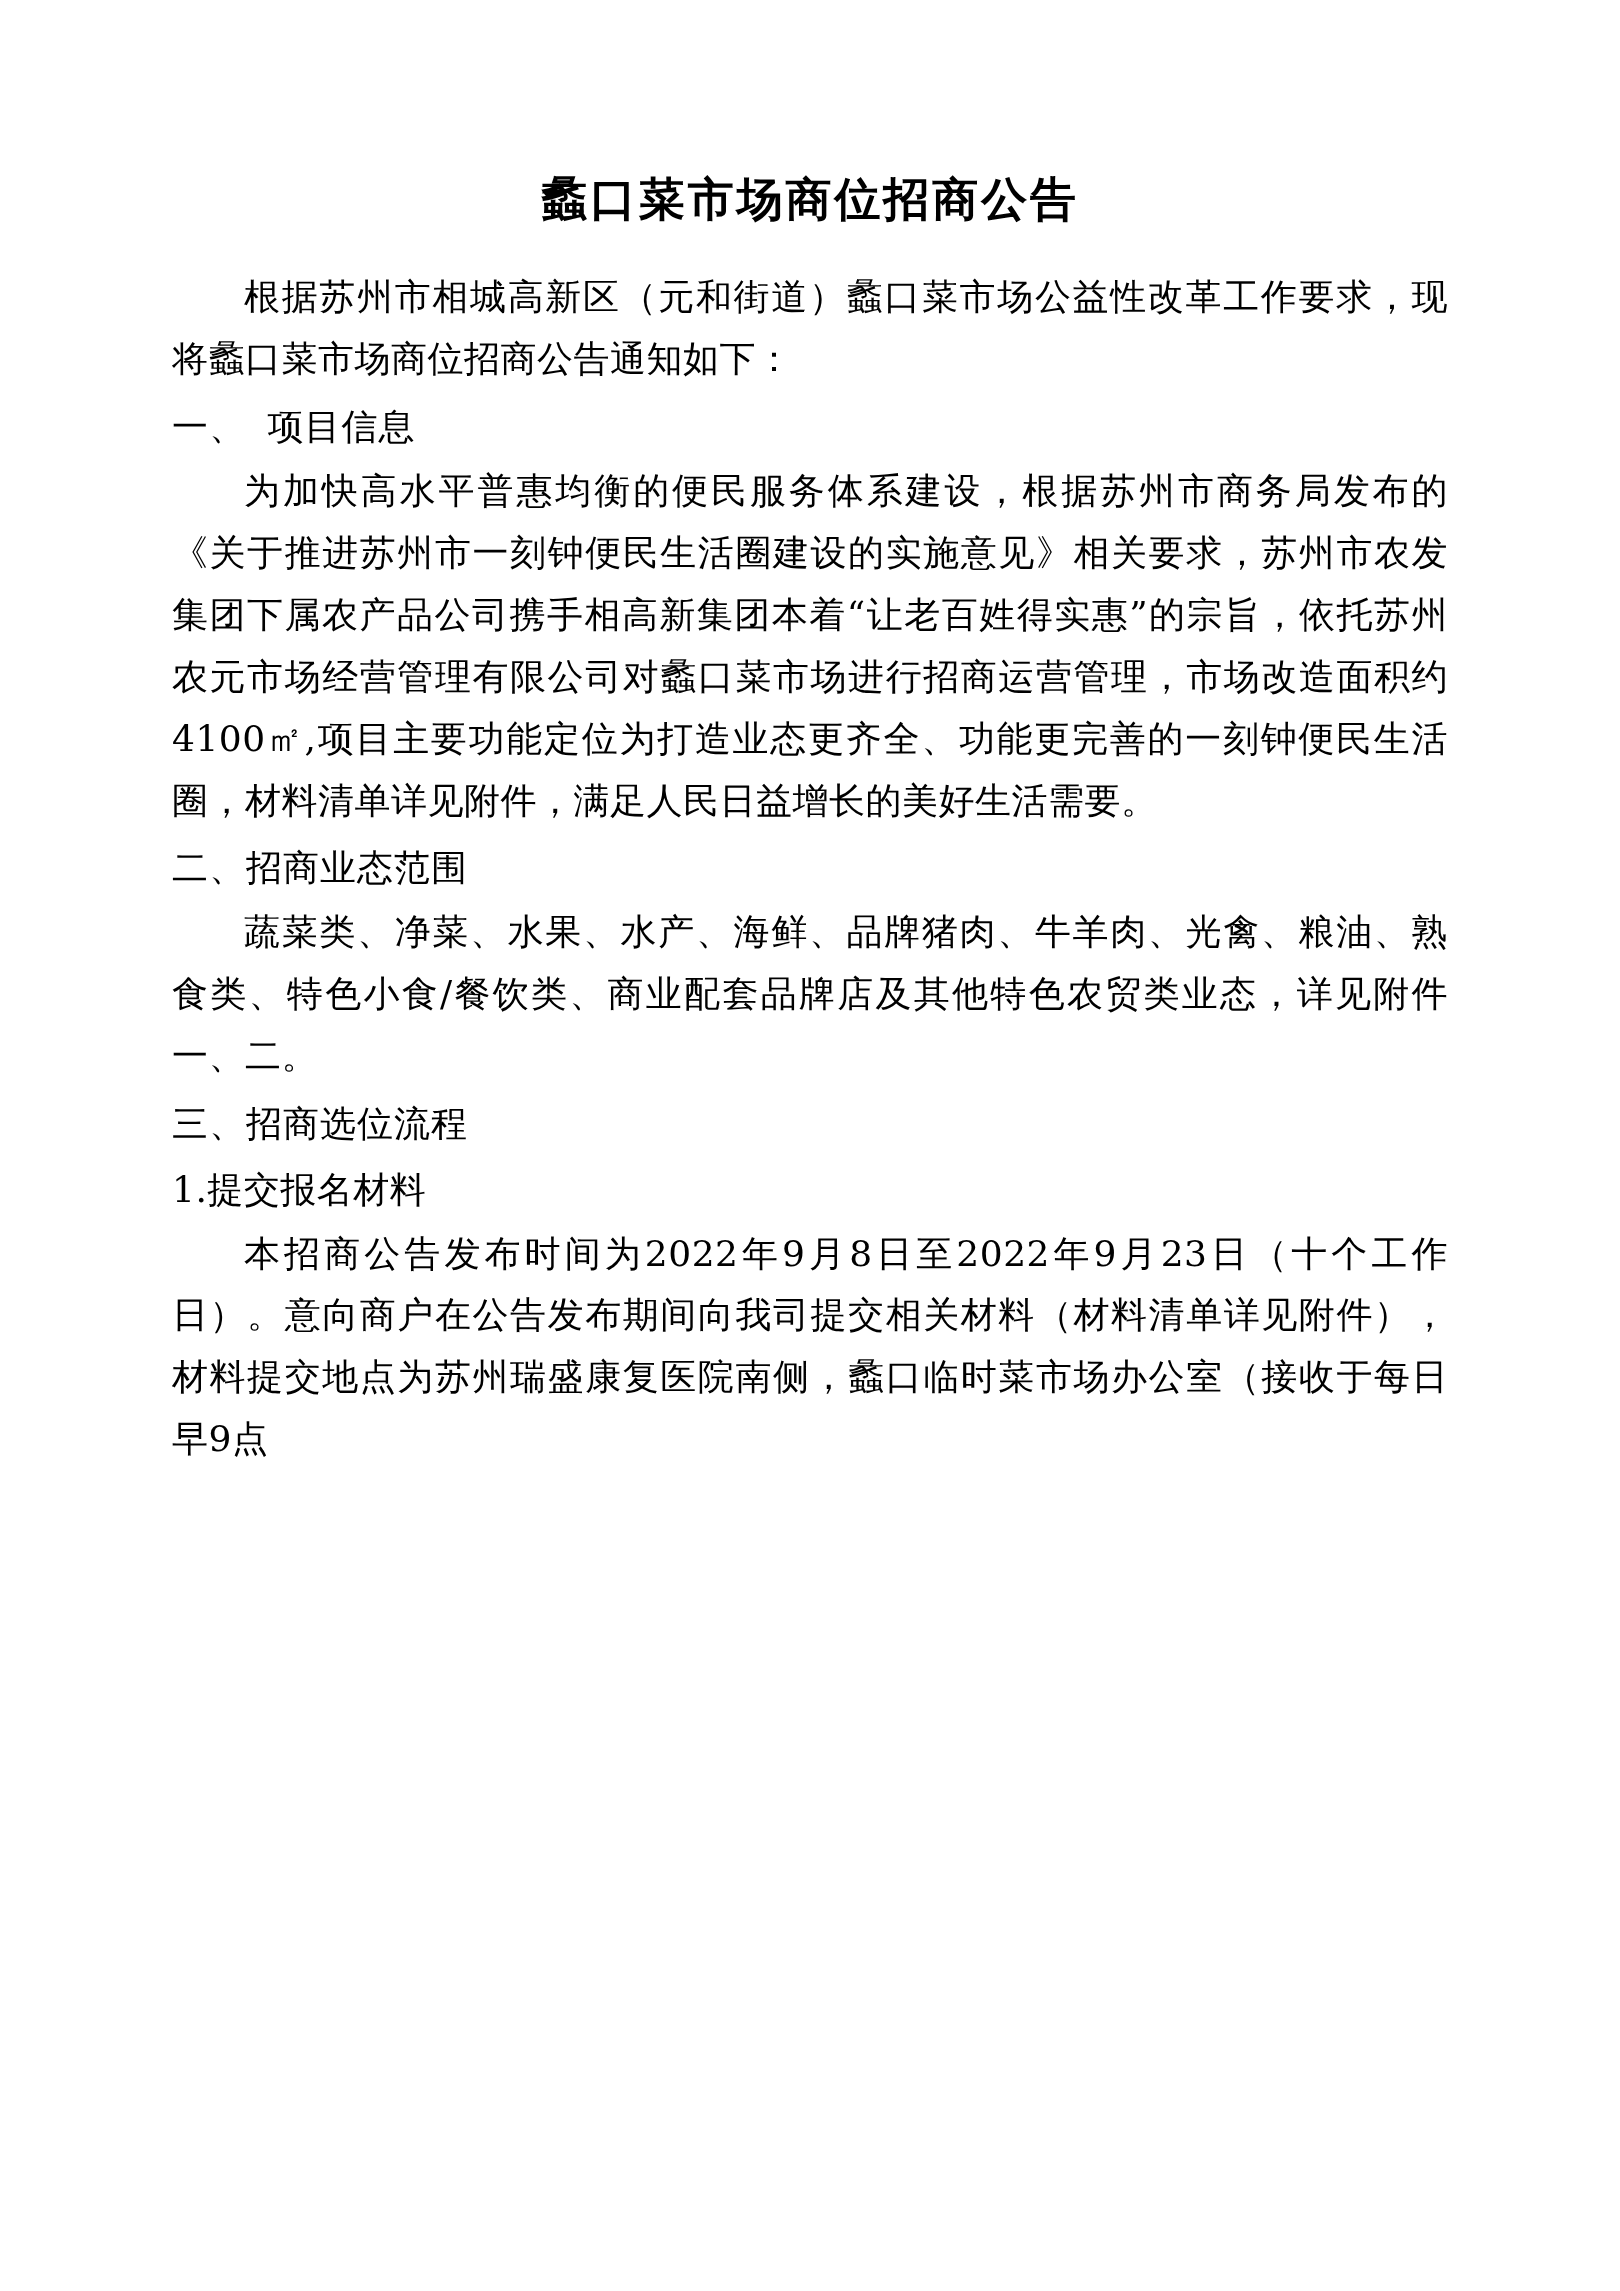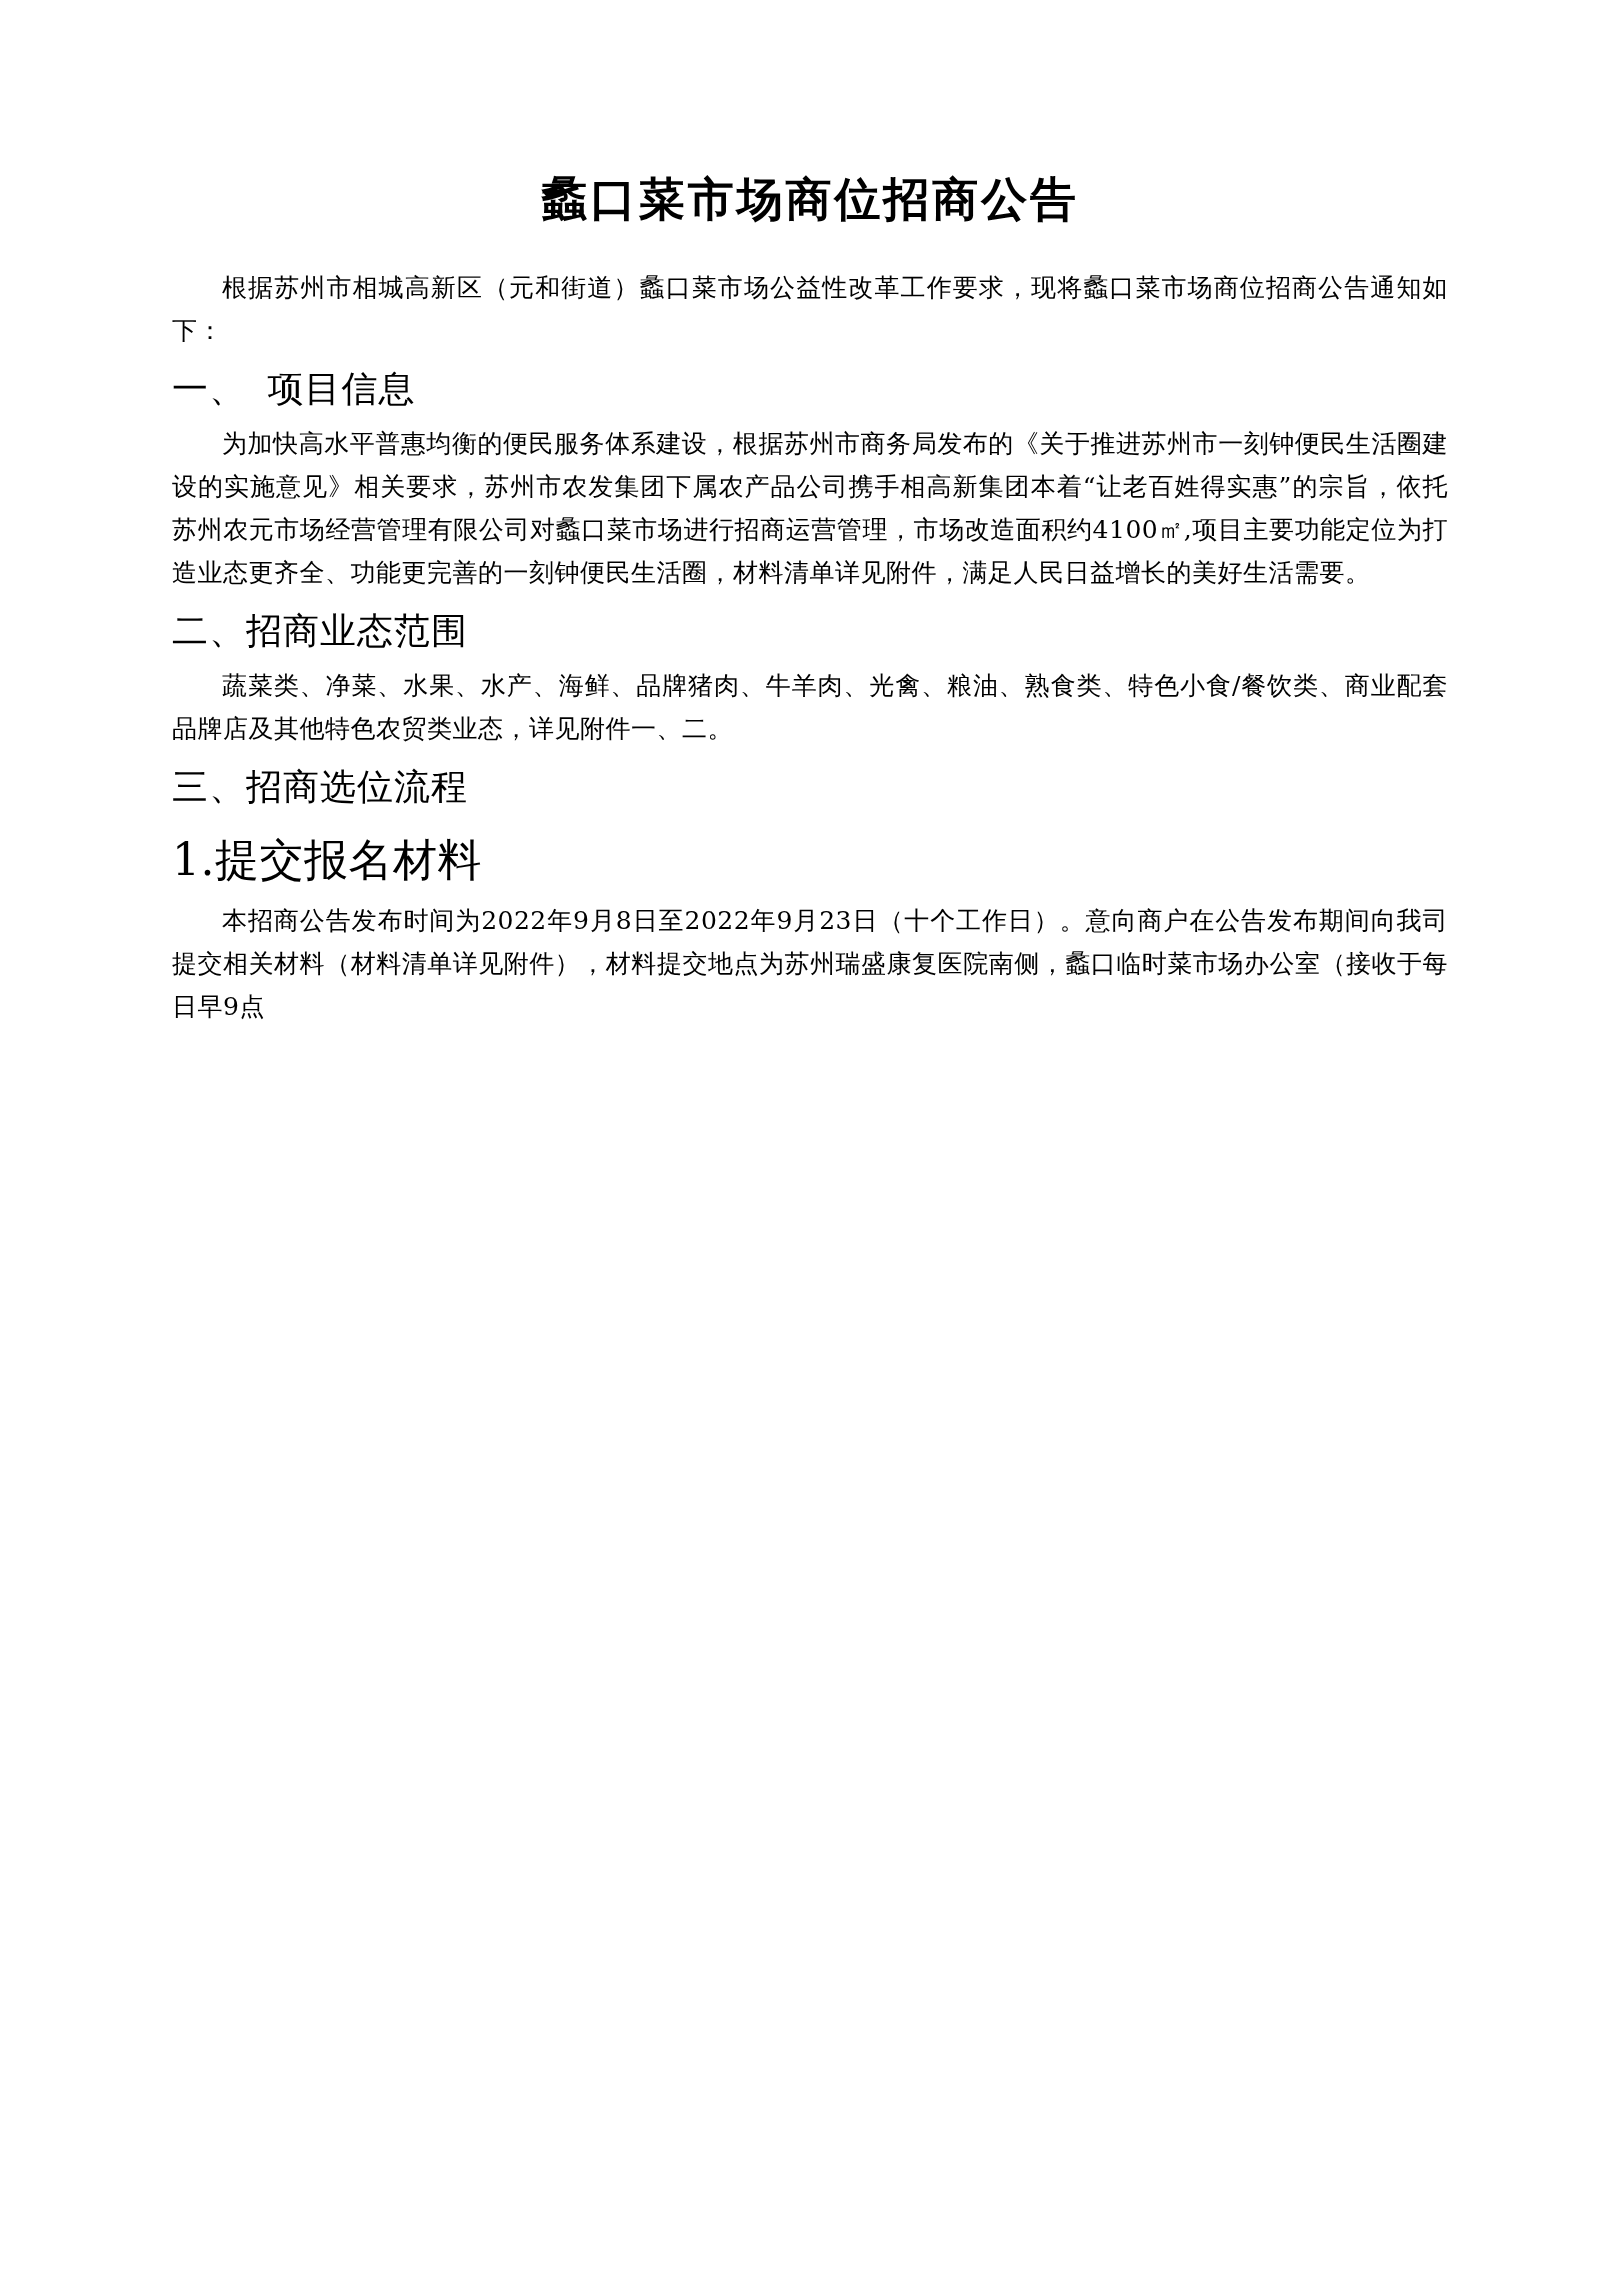--- a/index.html
+++ b/index.html
@@ -25,21 +25,21 @@
   .doc-title {
     text-align: center;
     font-size: 46px;
     font-weight: 700;
     letter-spacing: 2.9px;
     margin: 0 0 35px 0;
     line-height: 1.4;
     font-family: "DejaVu Serif", "Liberation Serif", serif;
   }
   .para {
-    font-size: 25px;
+    font-size: 36px;
     line-height: 1.72;
     text-align: justify;
     text-justify: inter-ideograph;
     margin: 0 0 2px 0;
     text-indent: 2em;
     letter-spacing: 0.5px;
   }
   .heading {
     font-size: 36px;
     font-weight: 400;
@@ -47,21 +47,21 @@
     margin: 5.9px 0 2px 0;
     letter-spacing: 1px;
   }
   .heading .num {
     margin-right: 0;
   }
   .heading.spaced .num {
     margin-right: 21.6px;
   }
   .subheading {
-    font-size: 44px;
+    font-size: 36px;
     line-height: 1.72;
     margin: 3.9px 0 2px 0;
     letter-spacing: 0.5px;
   }
 </style>
 </head>
 <body>
 
 <div class="page">
 

